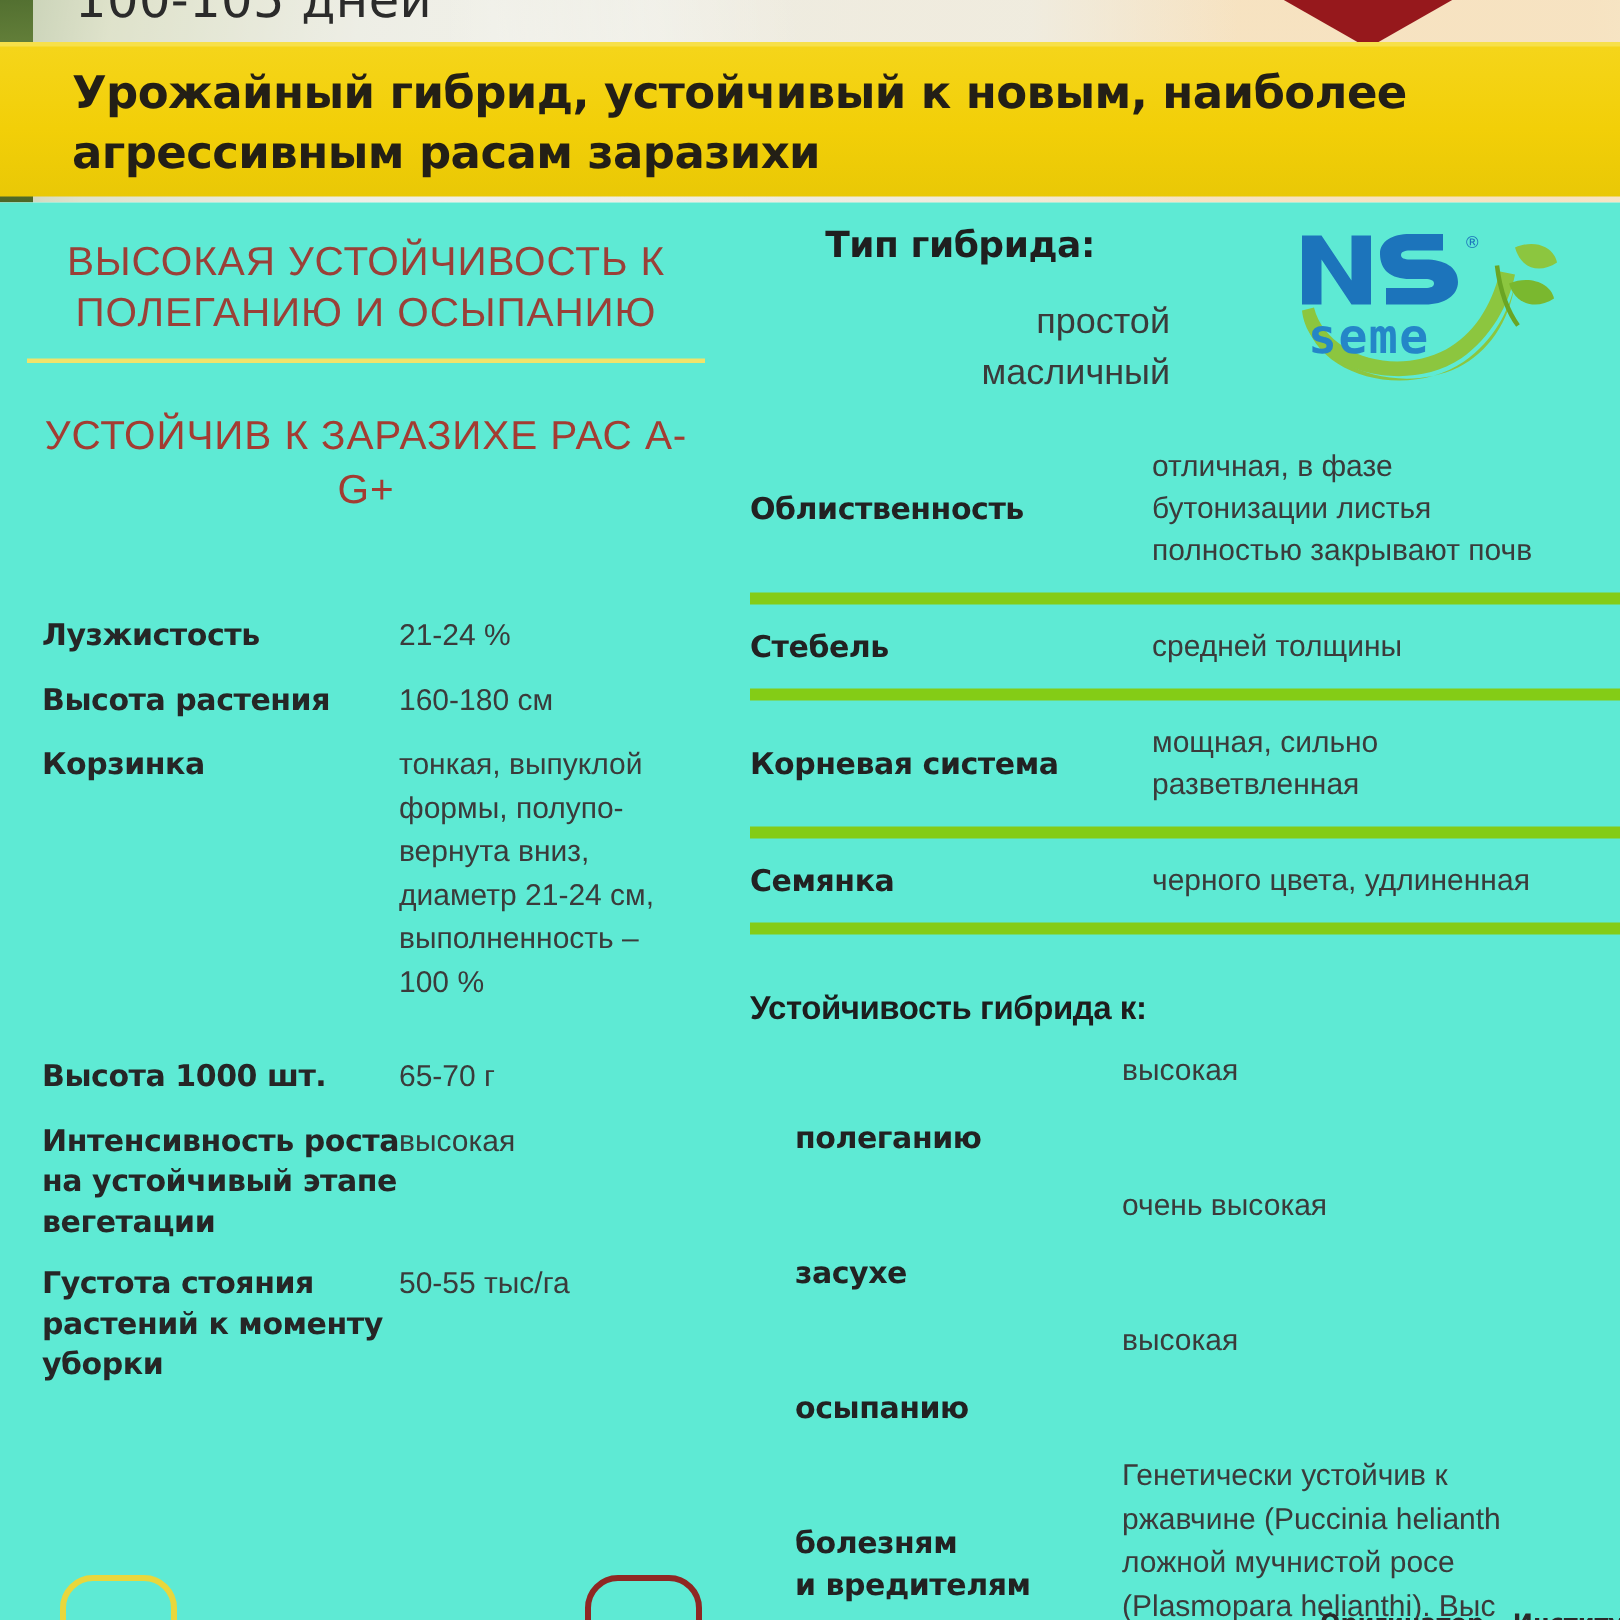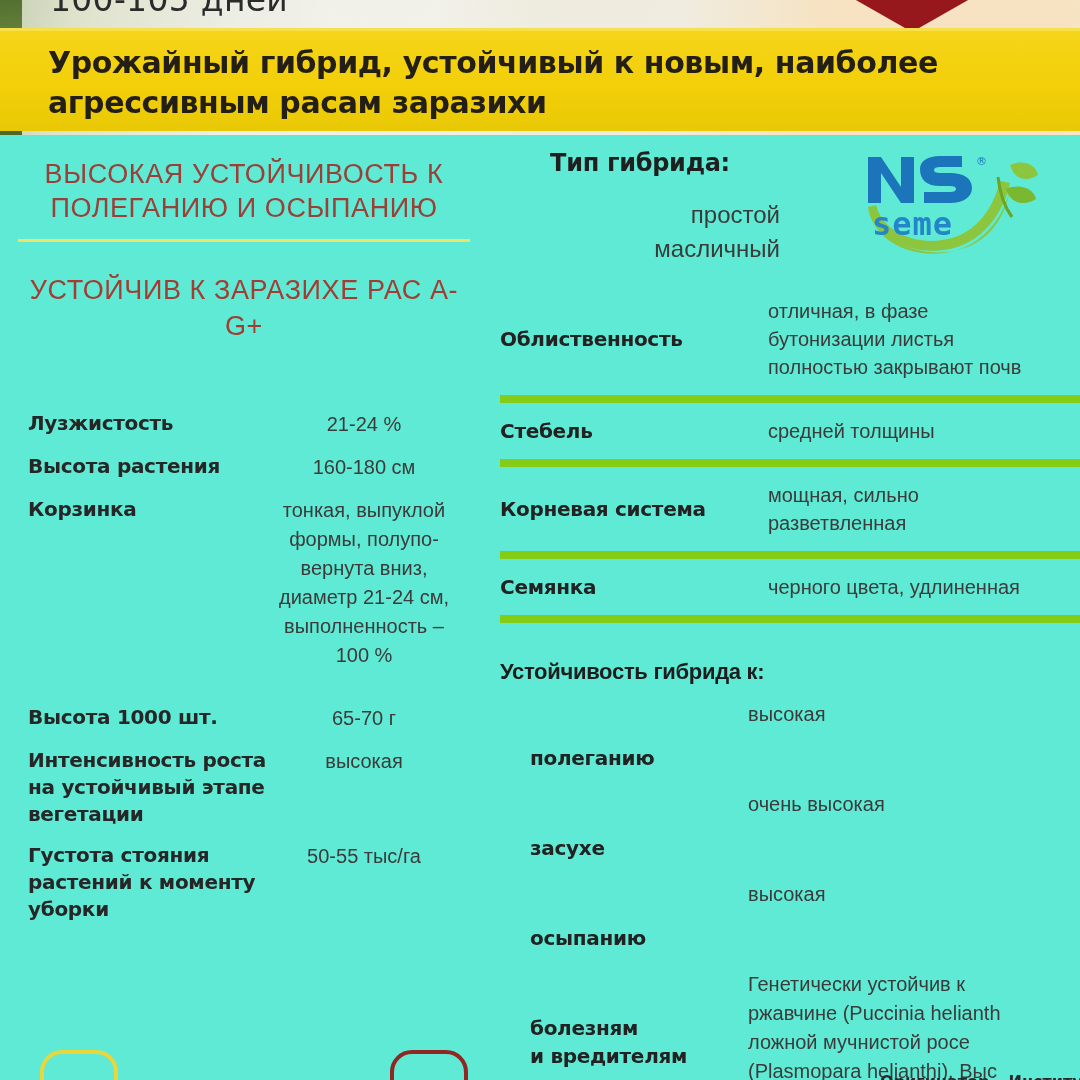--- a/index.html
+++ b/index.html
@@ -142,21 +142,21 @@
     flex: 0 0 238px;
     font-size: 20px;
     line-height: 27px;
     font-weight: bold;
     color: #262626;
     font-family: "DejaVu Sans", sans-serif;
     letter-spacing: -0.3px;
   }
   .lrow .val {
     flex: 1 1 auto;
-    text-align: center;
+    text-align: left;
     font-size: 20px;
     line-height: 29px;
     color: #3b3b3b;
     font-family: "Liberation Sans", sans-serif;
   }
   .ltable-2 { margin-top: 34px; }
 
   
   .col-right {
     position: absolute;

